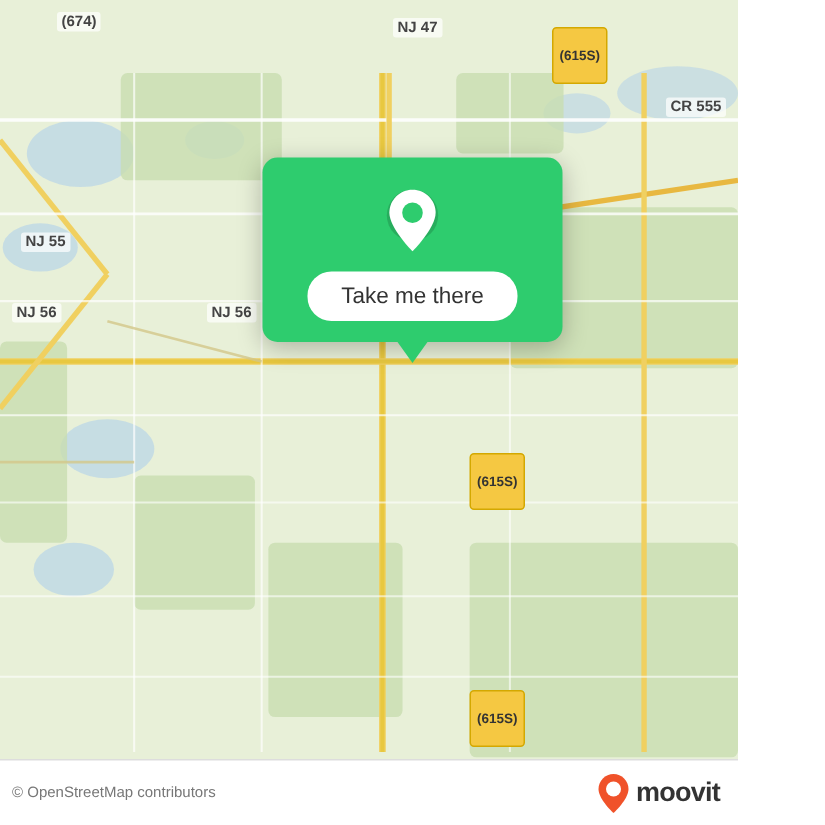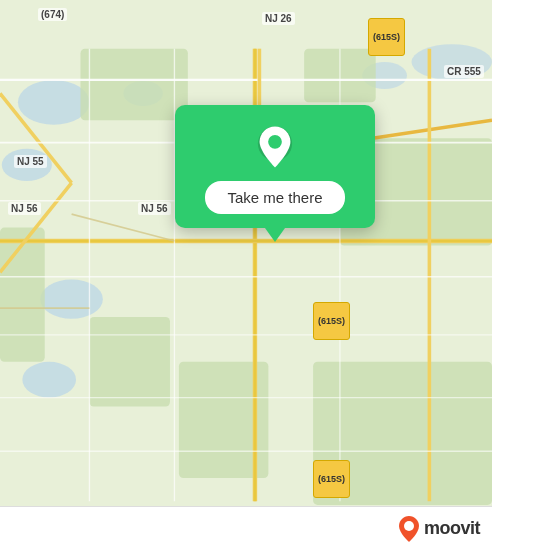--- a/index.html
+++ b/index.html
@@ -201,41 +201,42 @@
     <line x1="195" y1="0" x2="195" y2="506" stroke="#ffffff" stroke-width="1.5" opacity="0.7"></line>
     <line x1="380" y1="0" x2="380" y2="506" stroke="#ffffff" stroke-width="1.5" opacity="0.6"></line>
 
     <line x1="290" y1="0" x2="290" y2="100" stroke="#f0d060" stroke-width="4"></line>
 
     <line x1="0" y1="290" x2="100" y2="290" stroke="#d4c88a" stroke-width="2" opacity="0.8"></line>
     <line x1="80" y1="185" x2="195" y2="215" stroke="#d4c88a" stroke-width="2" opacity="0.8"></line>
   </svg>
 
   <div class="road-label" style="top:8px; left:38px;">(674)</div>
-  <div class="road-label" style="top:12px; left:262px;">NJ 26</div>
+  <div class="road-label" style="top:12px; left:262px;">NJ 47</div>
   <div class="route-badge" style="top:18px; left:368px;">(615S)</div>
   <div class="road-label" style="top:65px; left:444px;text-align:right;">CR 555</div>
   <div class="road-label" style="top:155px; left:14px;">NJ 55</div>
   <div class="road-label" style="top:202px; left:8px;">NJ 56</div>
   <div class="road-label" style="top:202px; left:138px;">NJ 56</div>
   <div class="route-badge" style="top:302px; left:313px;">(615S)</div>
   <div class="route-badge" style="top:460px; left:313px;">(615S)</div>
 
   <div class="popup-card">
 
     <svg class="pin-icon" viewBox="0 0 48 56" xmlns="http://www.w3.org/2000/svg">
       <ellipse cx="24" cy="24" rx="20" ry="20" fill="rgba(0,0,0,0.15)"></ellipse>
       <path d="M24 4 C14 4 6 12 6 22 C6 34 24 52 24 52 C24 52 42 34 42 22 C42 12 34 4 24 4 Z" fill="white"></path>
       <circle cx="24" cy="22" r="8" fill="#2ecc6e"></circle>
     </svg>
     <button class="take-me-btn">Take me there</button>
   </div>
 
   <div class="bottom-bar">
     <div class="bottom-bar-left">
+      <div class="copyright">© OpenStreetMap contributors</div>
     </div>
     <div class="moovit-logo">
 
       <svg class="moovit-pin" viewBox="0 0 22 28" xmlns="http://www.w3.org/2000/svg">
         <path d="M11 1 C5.5 1 1 5.5 1 11 C1 18 11 27 11 27 C11 27 21 18 21 11 C21 5.5 16.5 1 11 1 Z" fill="#f0522a"></path>
         <circle cx="11" cy="11" r="5" fill="white"></circle>
       </svg>
       <span class="moovit-text">moovit</span>
     </div>
   </div>

